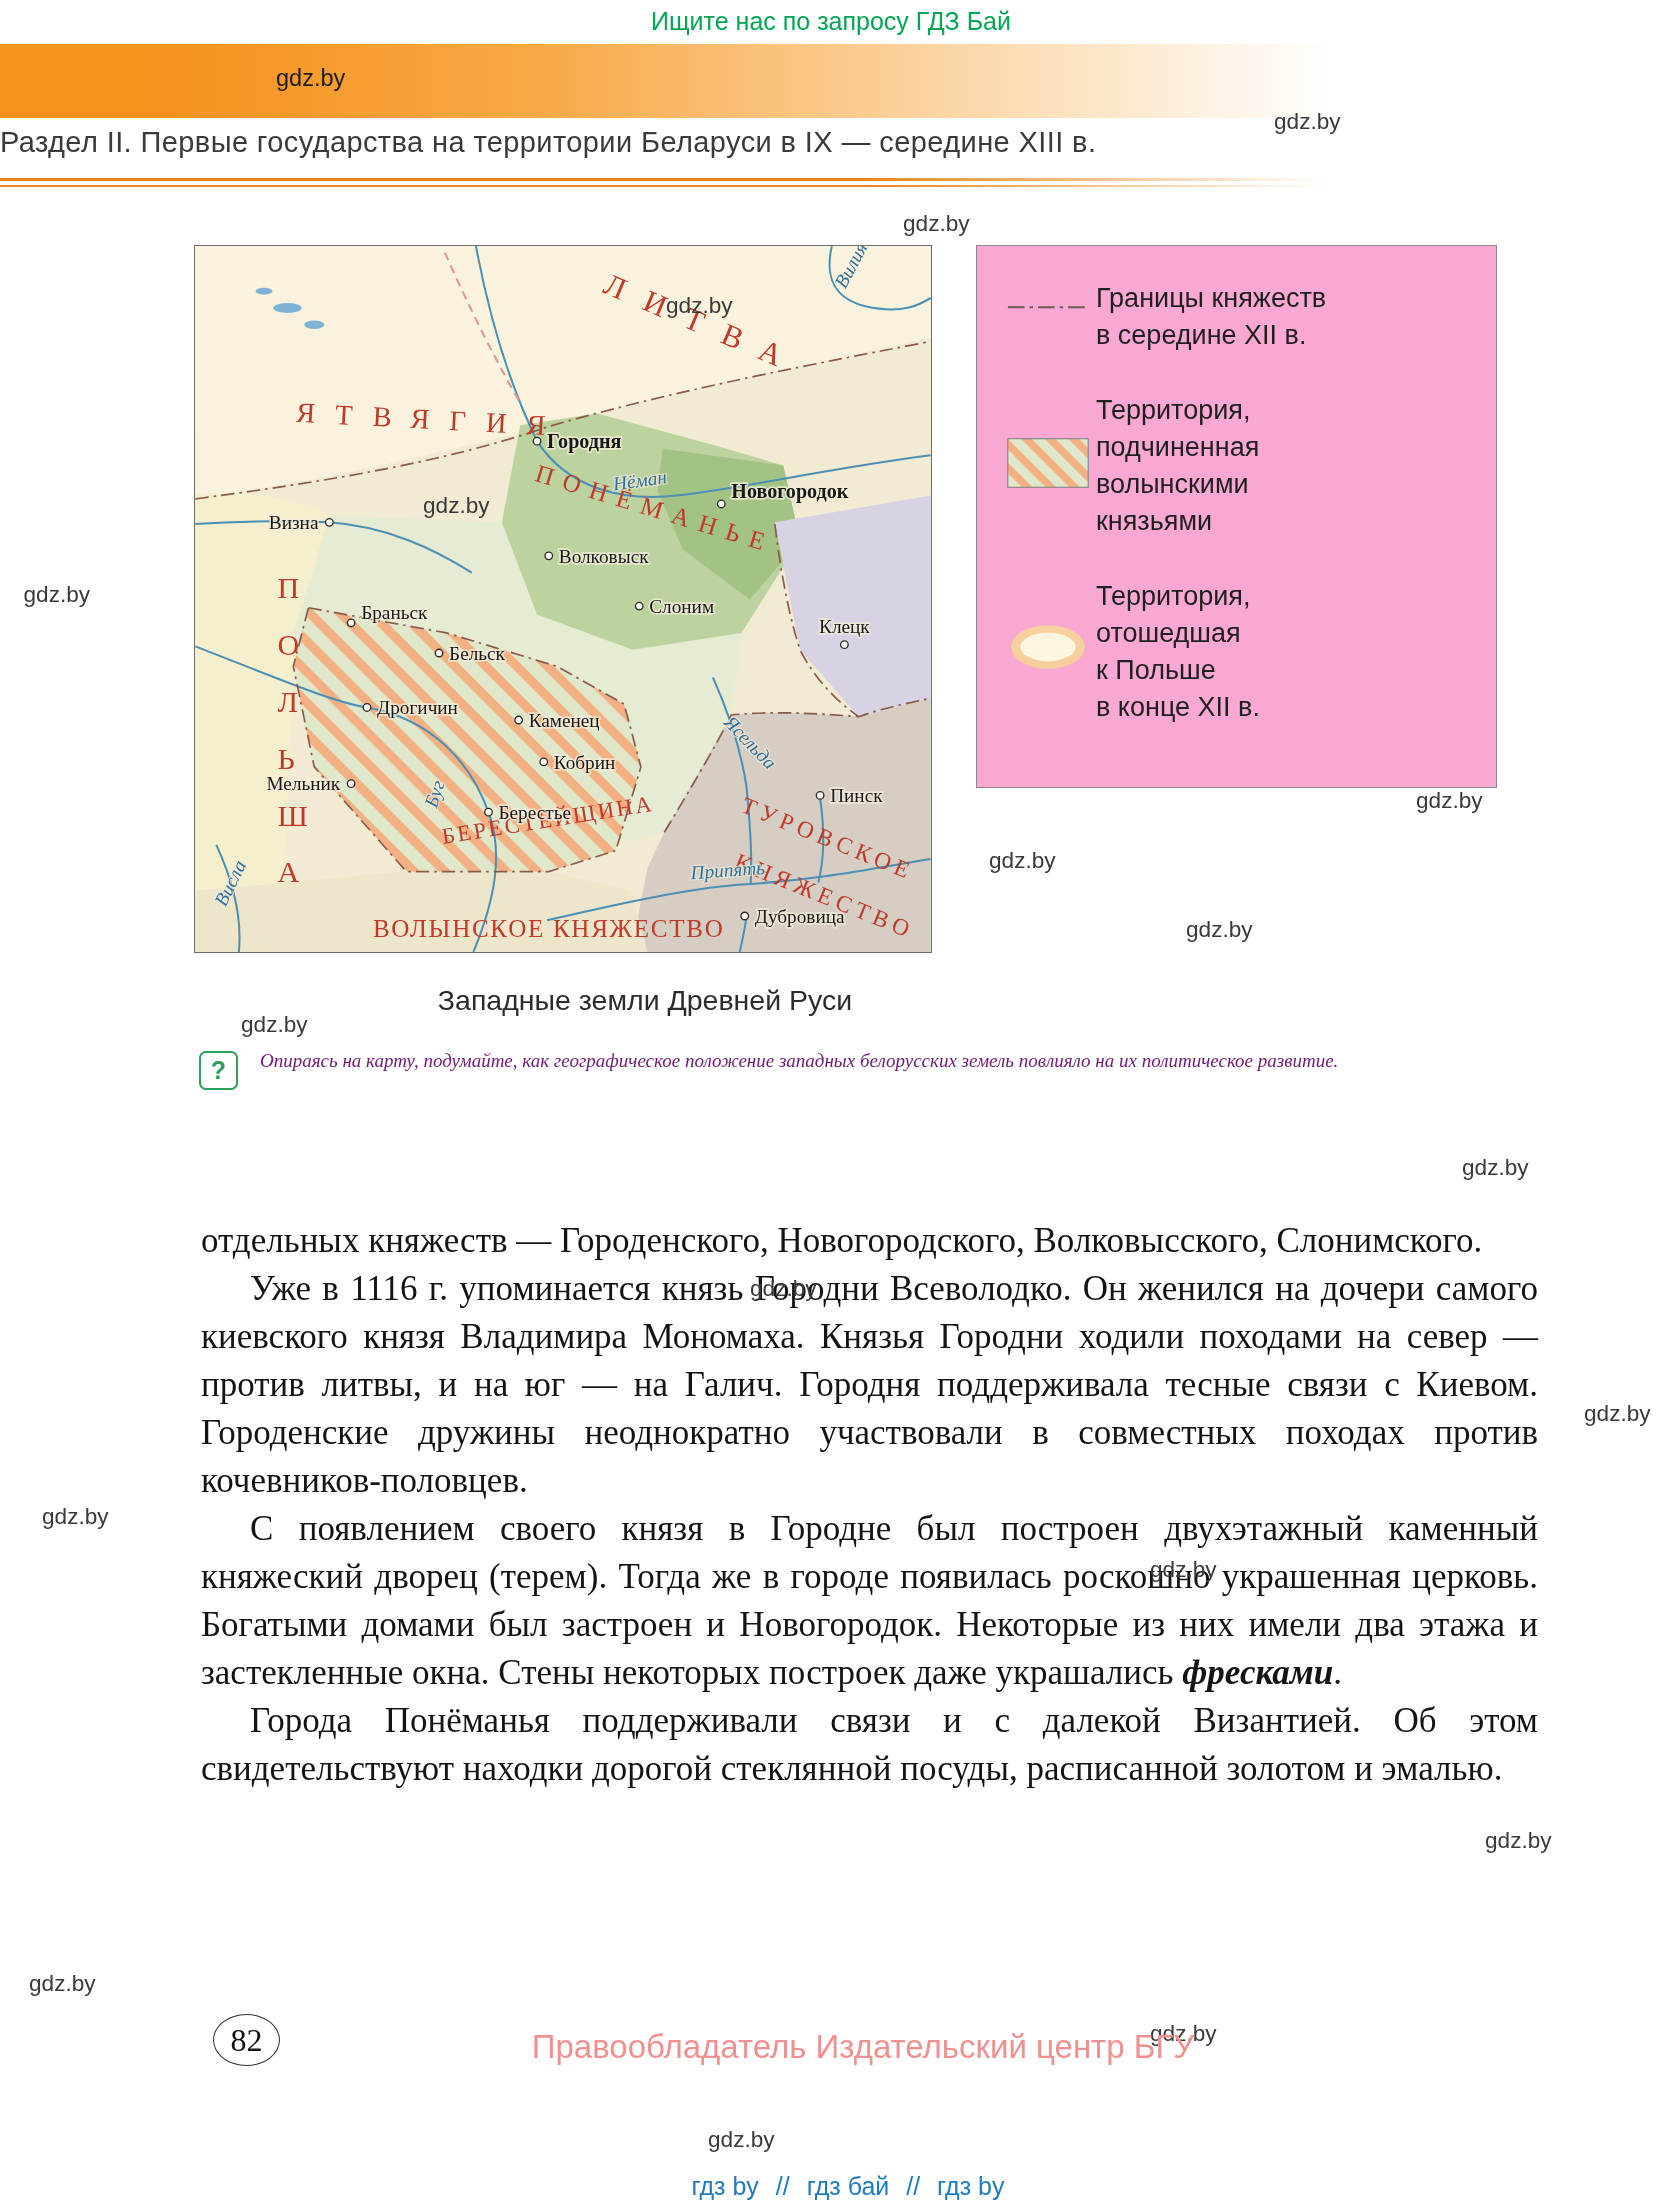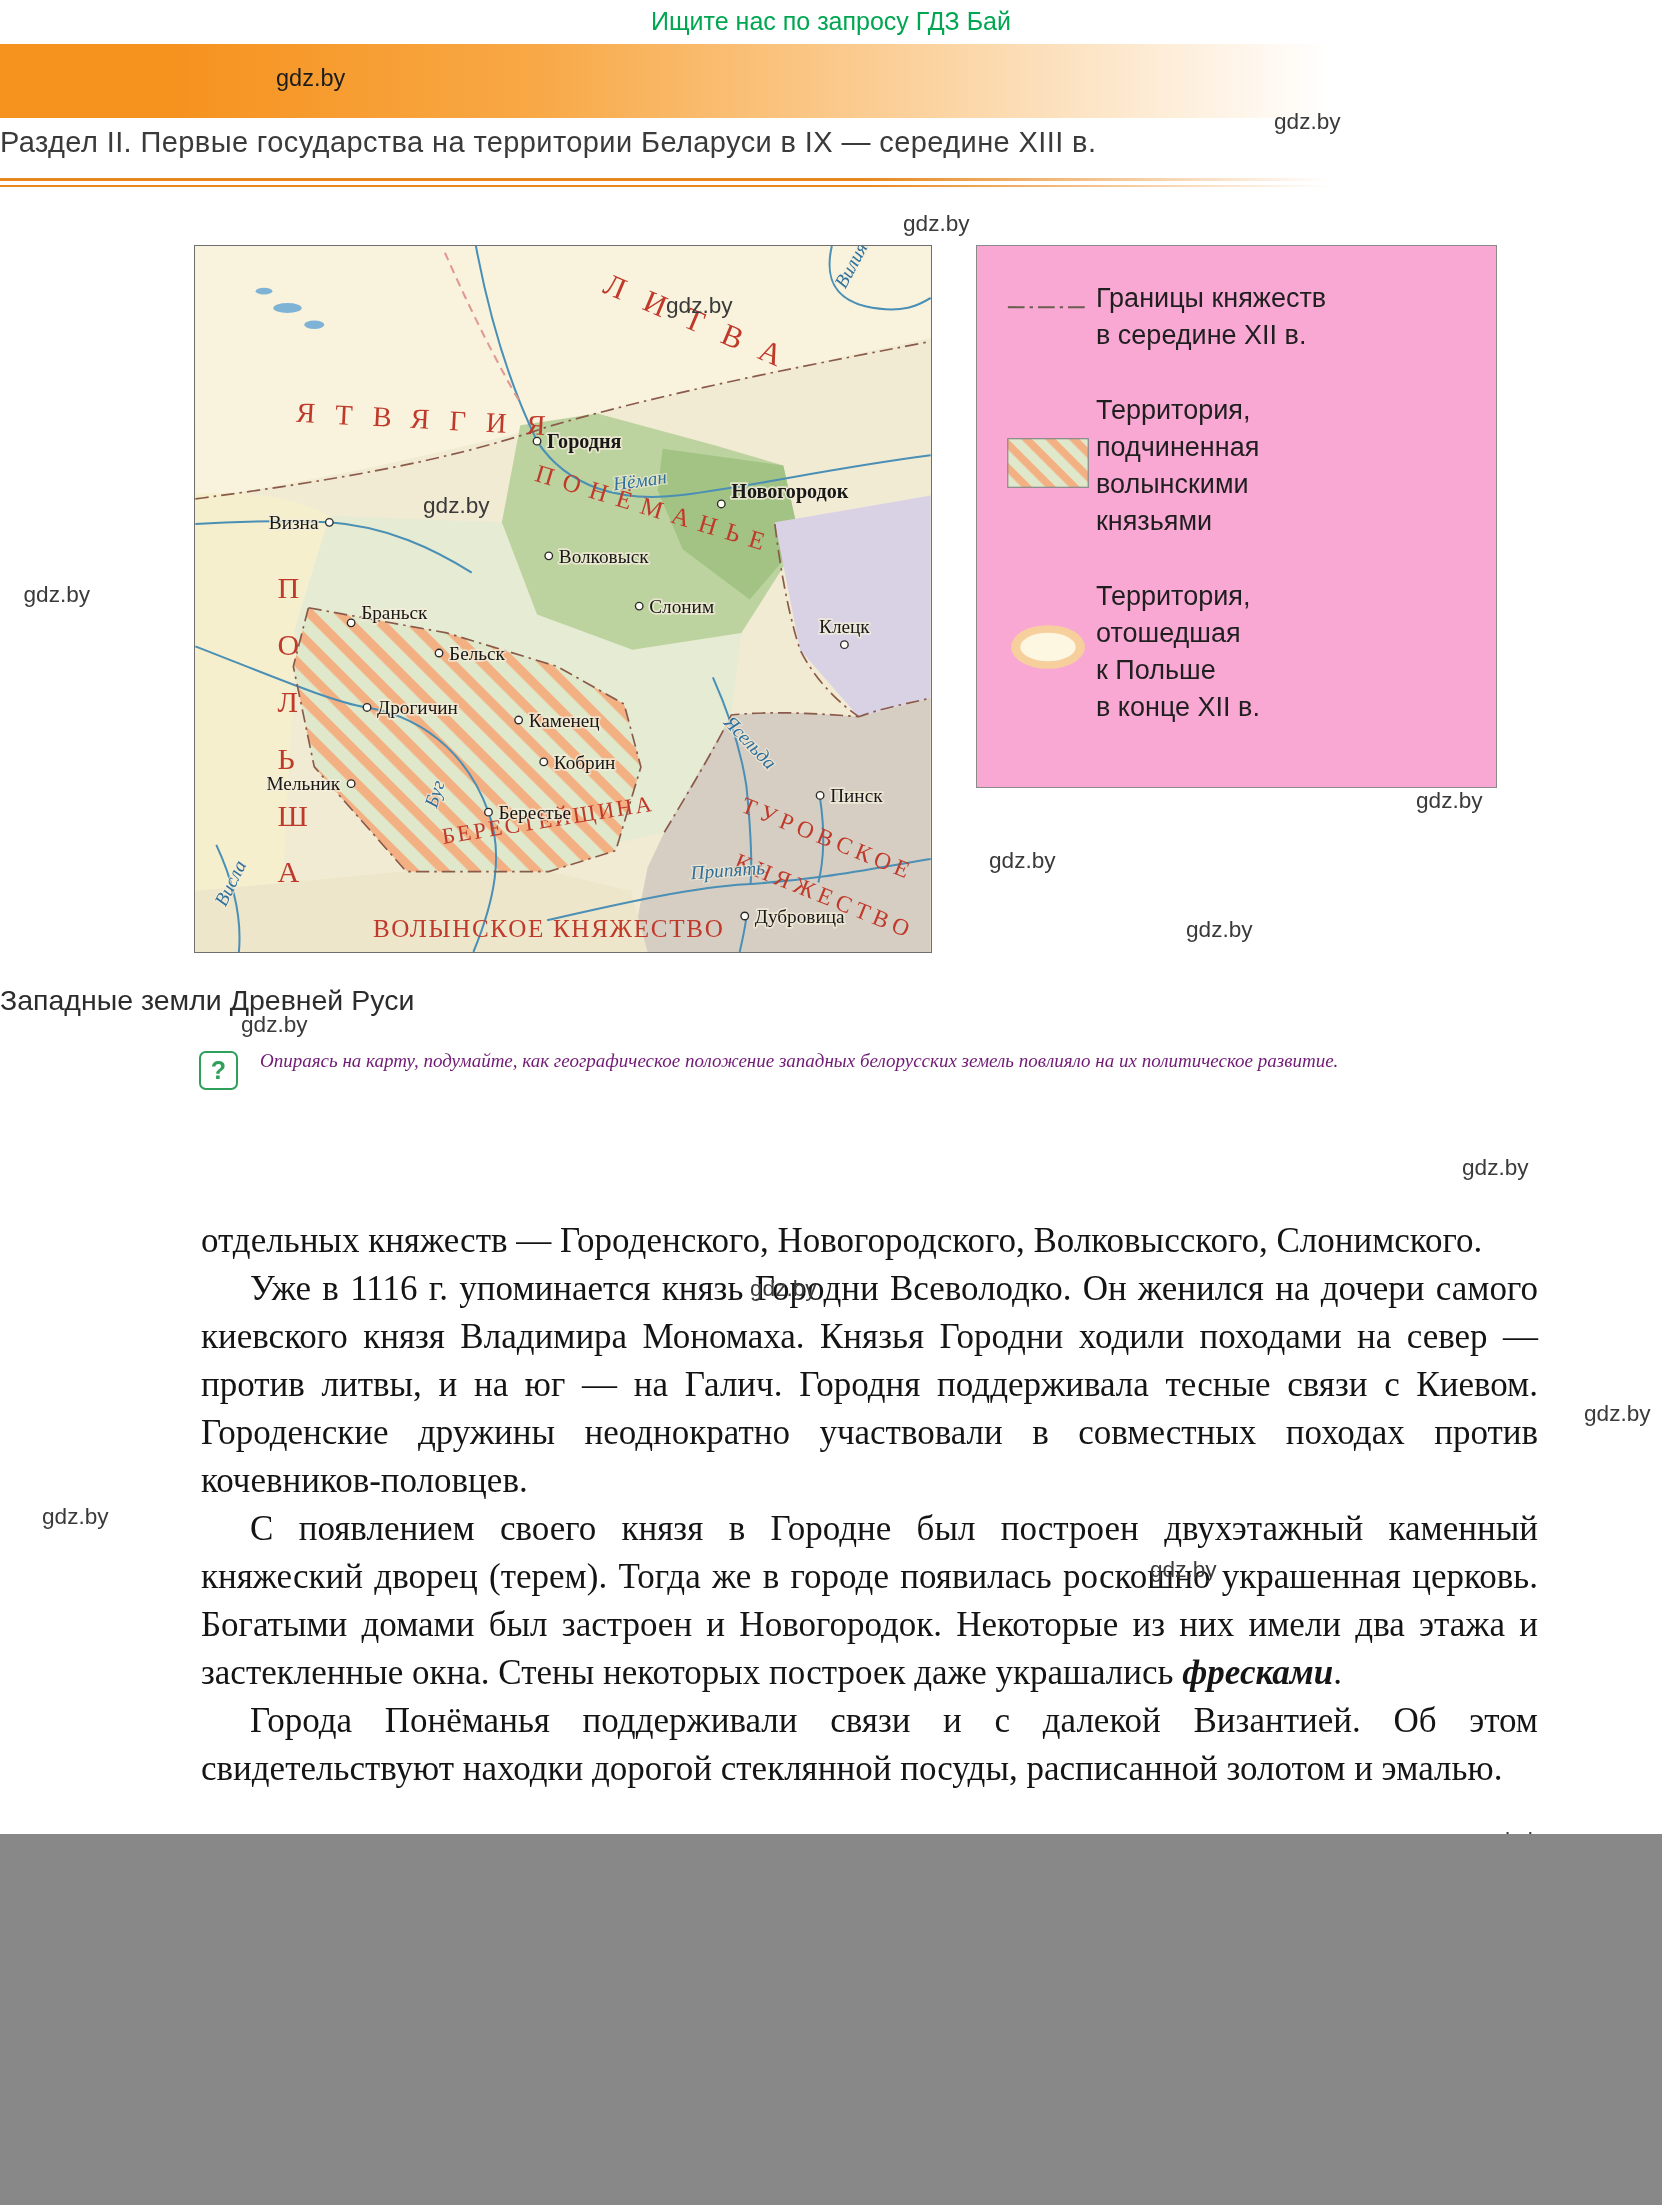--- a/index.html
+++ b/index.html
@@ -1,16 +1,16 @@
 <!DOCTYPE html>
 <html style="font-size:13.4px"><head>
 <meta charset="utf-8">
 <style>
   html,body { margin:0; padding:0; background:#888; }
-  .page { position:relative; width:1662px; height:1834px; background:#ffffff; overflow:hidden;
+  .page { position:relative; width:1662px; height:2205px; background:#ffffff; overflow:hidden;
           font-family:"Liberation Sans", sans-serif; }
 
   .top-note { position:absolute; top:6.7px; left:0; width:100%; text-align:center;
               font-size:25px; color:#00a651; }
 
   .orange-bar { position:absolute; top:44px; left:0; width:100%; height:74px;
                 background:linear-gradient(to right,#f6921e 0%,#f6921e 10%,#f8a845 32%,#fbd3a0 56%,#ffffff 80%); }
 
   .wm { position:absolute; font-size:22.6px; color:#3a3a3a; white-space:nowrap; }
   .wm-bar { font-size:23.5px; color:#1d1d1d; }
@@ -34,21 +34,21 @@
                 paint-order:stroke; stroke:rgba(243,236,216,0.7); stroke-width:3px; }
 
   .legend { position:absolute; left:976px; top:245px; width:521px; height:543px;
             border:1.7px solid #8a8a8a; background:#f9a8d4; box-sizing:border-box;
             padding:34px 15px 13.4px 22px; }
   .legend-item { display:flex; align-items:flex-start; margin-bottom:37px; }
   .legend-sym  { width:97px; flex:0 0 97px; display:flex; justify-content:center; }
   .legend-label{ font-size:27px; line-height:1.38; color:#1f1f1f; white-space:pre-line; }
   .pad1 { margin-top:18.4px; } .pad2 { margin-top:45px; } .pad3 { margin-top:42px; }
 
-  .map-caption { position:absolute; top:984px; left:0; width:1290px; 
+  .map-caption { position:absolute; top:984px; left:0; width:1290px; text-align:center;
                  font-size:28.5px; color:#2c2c2c; }
 
   .question { position:absolute; left:199px; top:1046px; width:1307px; display:flex; }
   .q-icon { width:39px; height:39px; flex:0 0 39px; margin:5px 22px 0 0;
             border:2.5px solid #2fa05c; border-radius:6.7px; box-sizing:border-box;
             color:#2fa05c; font-weight:bold; font-size:25px;
             display:flex; align-items:center; justify-content:center; }
   .q-text { font-family:"Liberation Serif", serif; font-style:italic; font-size:19px;
             line-height:1.62; color:#701a75; }
 

